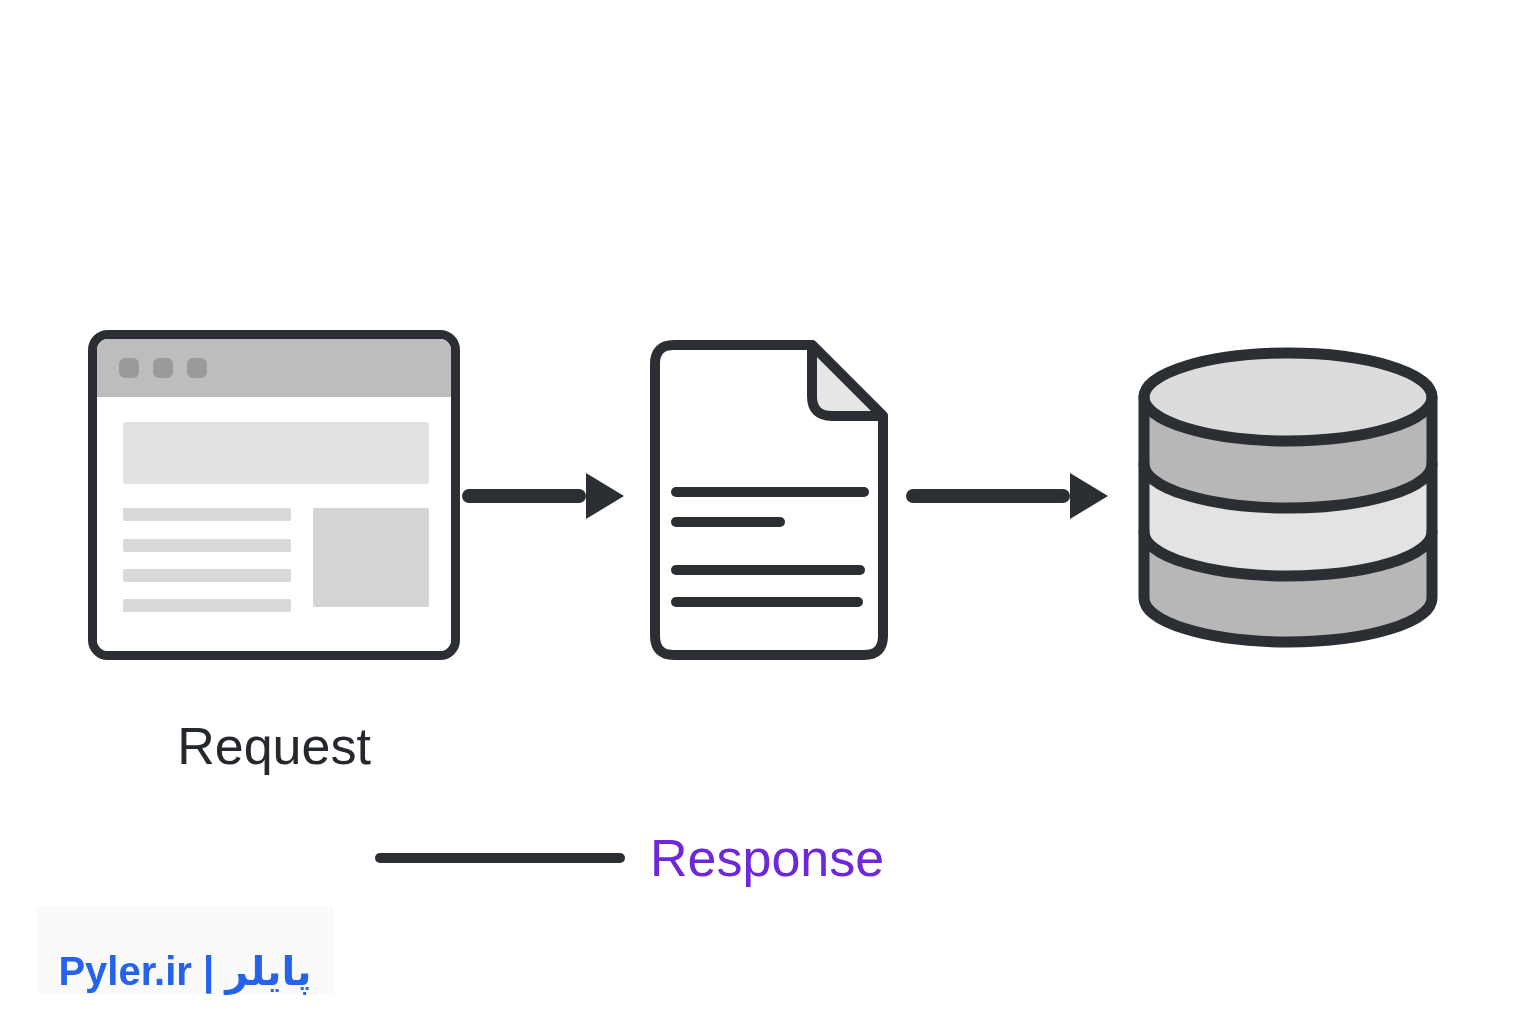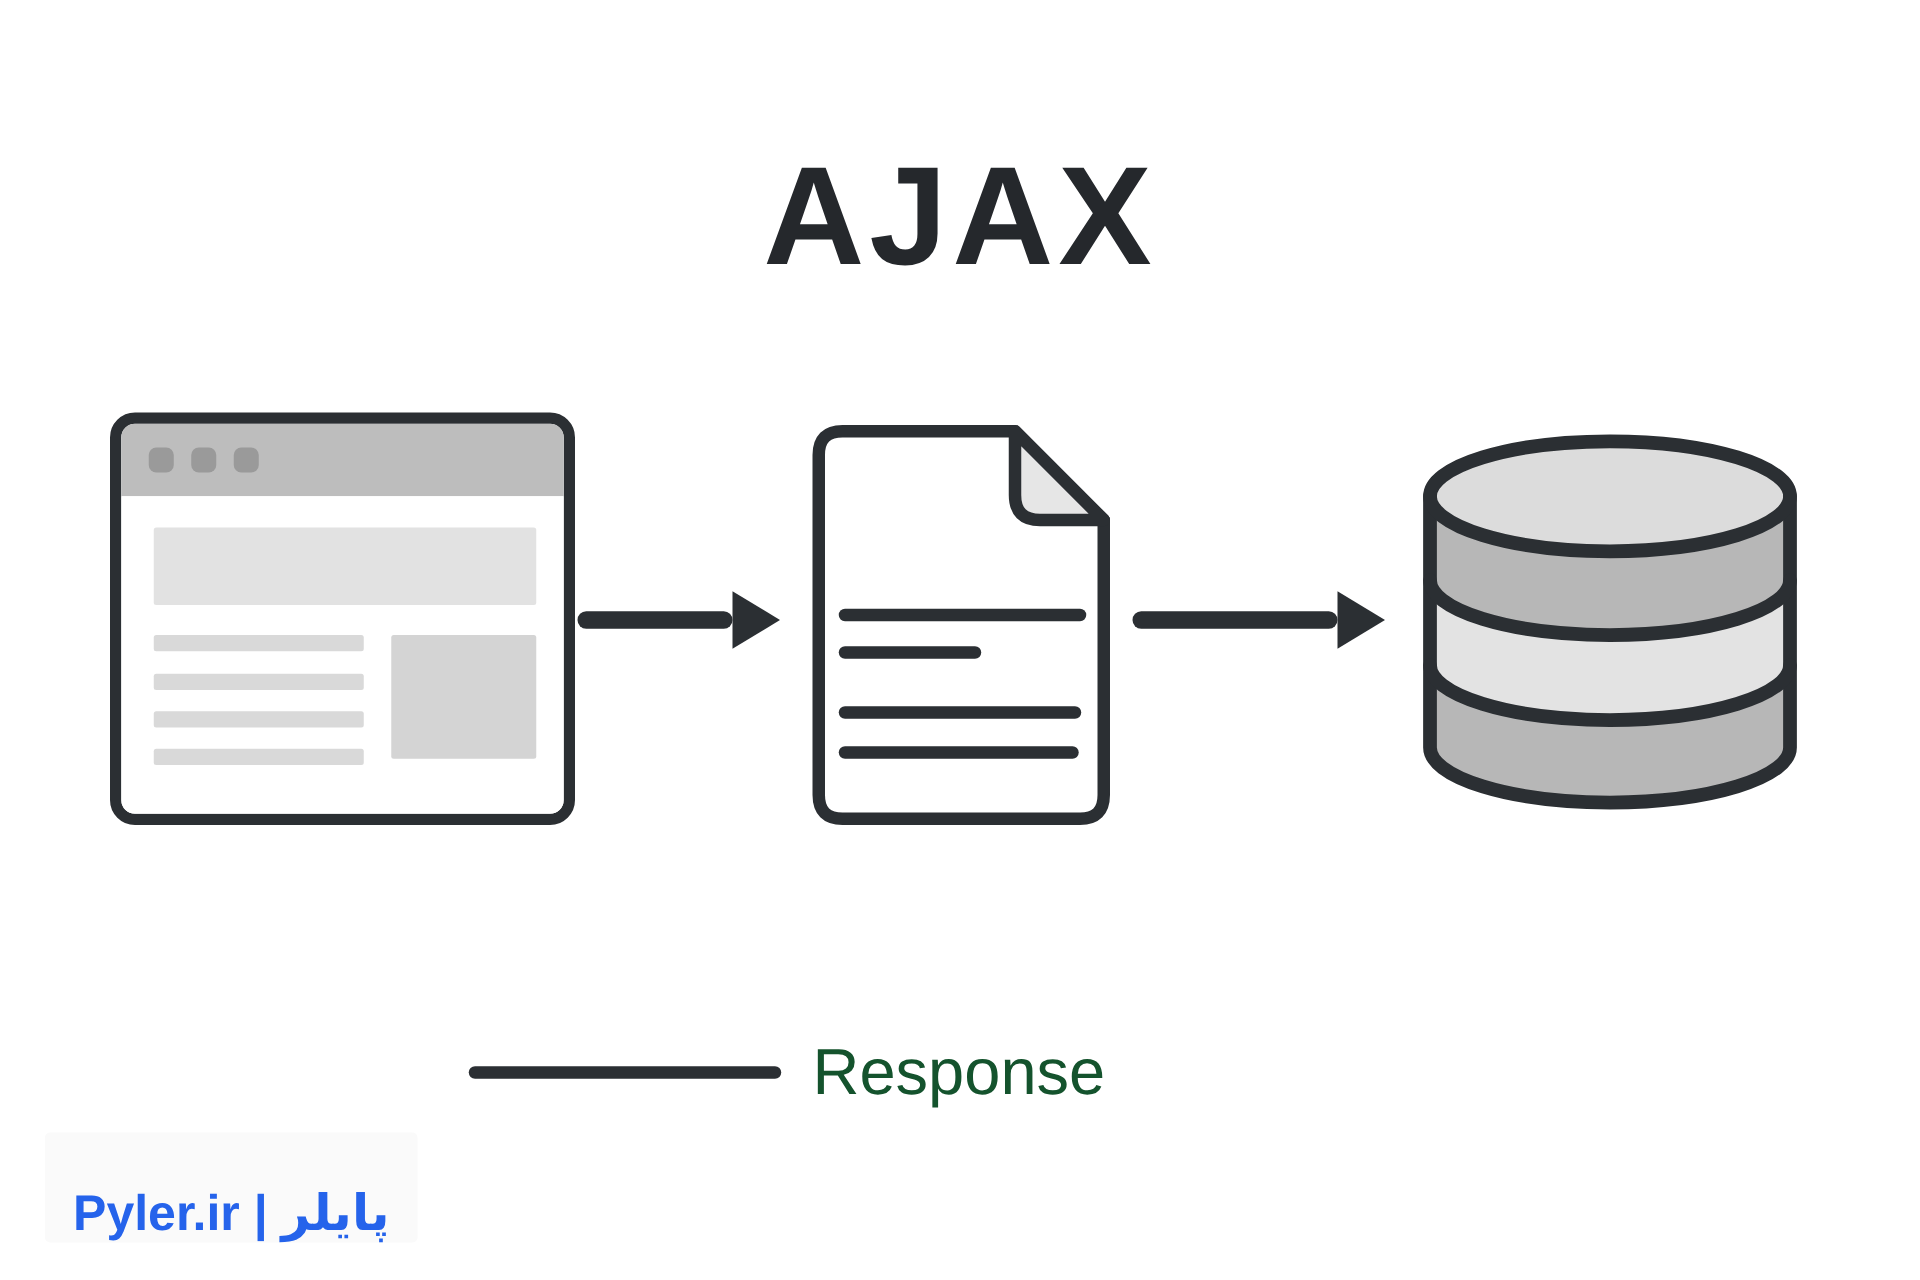--- a/index.html
+++ b/index.html
@@ -141,21 +141,21 @@
     height: 10px;
     background: #2b2f33;
     border-radius: 5px;
   }
   .response-label {
     position: absolute;
     left: 650px;
     top: 828px;
     font-size: 52px;
     font-weight: 500;
-    color: #14532d;
+    color: #6d28d9;
   }
 
   
   .watermark {
     position: absolute;
     left: 36px;
     top: 906px;
     width: 298px;
     height: 88px;
     background: #fafafa;
@@ -170,21 +170,20 @@
     font-weight: 700;
     color: #2563eb;
     white-space: nowrap;
   }
 </style>
 </head>
 <body>
 
 <div class="canvas">
 
-  <div class="title">AJAX</div>
 
   <div class="browser">
     <div class="browser-bar">
       <div class="browser-dot"></div>
       <div class="browser-dot"></div>
       <div class="browser-dot"></div>
     </div>
     <div class="browser-content">
       <div class="bc-banner"></div>
       <div class="bc-line l1"></div>
@@ -221,20 +220,21 @@
       <path d="M 11 55 L 11 256 A 144 44 0 0 0 299 256 L 299 55 Z" fill="#b7b7b7"></path>
       <path d="M 11 122 A 144 44 0 0 0 299 122 L 299 190 A 144 44 0 0 1 11 190 Z" fill="#e3e3e3"></path>
       <ellipse cx="155" cy="55" rx="144" ry="44" fill="#dcdcdc"></ellipse>
       <path d="M 11 55 L 11 256 A 144 44 0 0 0 299 256 L 299 55" fill="none" stroke="#2b2f33" stroke-width="11" stroke-linecap="round"></path>
       <ellipse cx="155" cy="55" rx="144" ry="44" fill="none" stroke="#2b2f33" stroke-width="11"></ellipse>
       <path d="M 11 122 A 144 44 0 0 0 299 122" fill="none" stroke="#2b2f33" stroke-width="11" stroke-linecap="round"></path>
       <path d="M 11 190 A 144 44 0 0 0 299 190" fill="none" stroke="#2b2f33" stroke-width="11" stroke-linecap="round"></path>
     </svg>
   </div>
 
+  <div class="caption caption-request">Request</div>
 
   <div class="response-line"></div>
   <div class="response-label">Response</div>
 
   <div class="watermark">
     <span class="watermark-text">Pyler.ir | پایلر</span>
   </div>
 
 </div>
 

